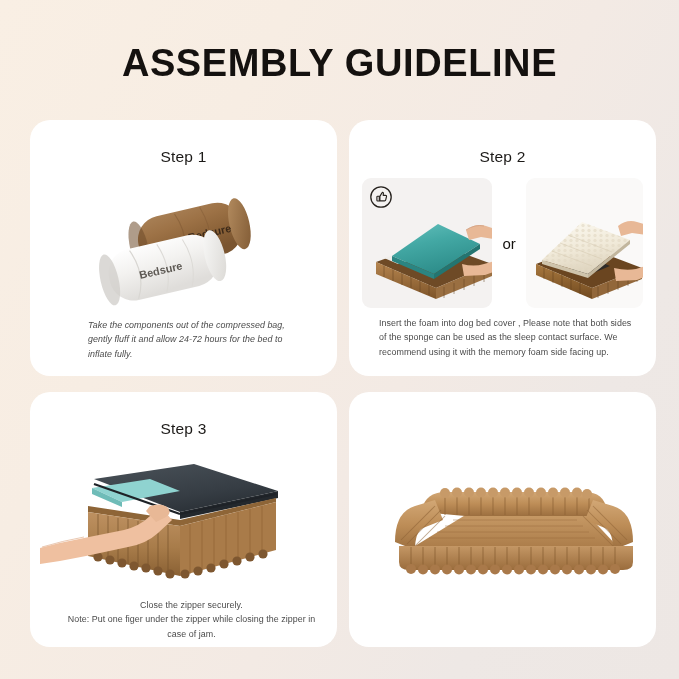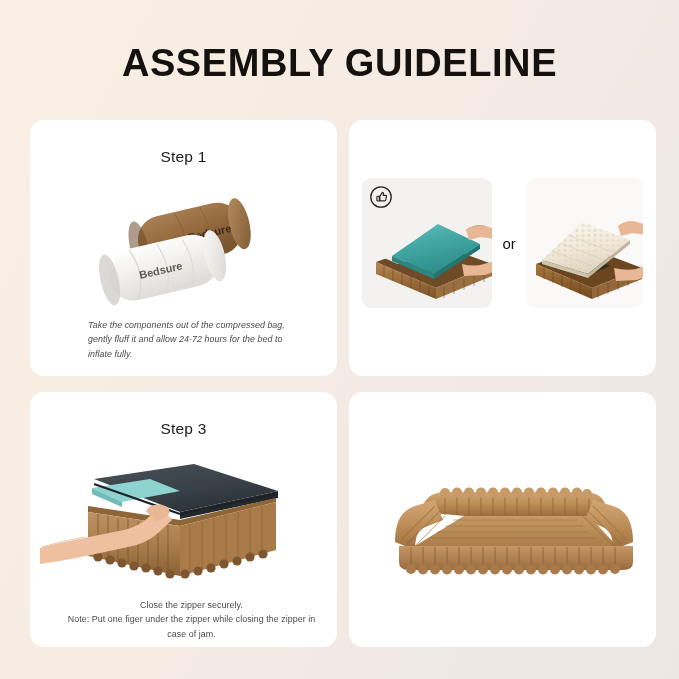--- a/index.html
+++ b/index.html
@@ -46,21 +46,21 @@
     height: 527px;
     display: grid;
     grid-template-columns: 307px 307px;
     grid-template-rows: 256px 255px;
     column-gap: 12px;
     row-gap: 16px;
   }
 
   .card {
     background: #FFFFFF;
-    border-radius: 14px;
+    border-radius: 20px;
     position: relative;
     overflow: hidden;
   }
 
   .step-title {
     position: absolute;
     top: 28px;
     left: 0;
     width: 100%;
     text-align: center;
@@ -192,20 +192,21 @@
             <path d="M158 65 q9 25 -1 48" stroke="#DCDAD6" stroke-width="1" fill="none"></path>
             <text x="108" y="94" font-family="Liberation Sans, sans-serif" font-size="11" font-weight="bold" fill="#3A352F" opacity="0.8">Bedsure</text>
           </g>
         </svg>
       </div>
 
       <div class="caption">Take the components out of the compressed bag, gently fluff it and allow 24-72 hours for the bed to inflate fully.</div>
     </div>
 
     <div class="card" id="card2">
+      <div class="step-title">Step 2</div>
 
       <div class="sub-row">
 
         <div class="sub-img a">
           <span class="thumb-badge">
             <svg viewBox="0 0 24 24" width="24" height="24">
               <circle cx="12" cy="12" r="10.2" fill="none" stroke="#26221E" stroke-width="1.3"></circle>
               <path d="M8.6 11.2h1.7V16H8.6a0.7 0.7 0 0 1-0.7-0.7v-3.4a0.7 0.7 0 0 1 0.7-0.7z" fill="none" stroke="#26221E" stroke-width="1.15" stroke-linejoin="round"></path>
               <path d="M10.9 11.4l2.1-3.6c0.3-0.6 1.3-0.5 1.4 0.3l-0.2 2.2h2.3c0.7 0 1.2 0.6 1 1.3l-0.8 3.2c-0.1 0.6-0.6 1-1.2 1h-4.6z" fill="none" stroke="#26221E" stroke-width="1.15" stroke-linejoin="round"></path>
             </svg>
@@ -299,20 +300,21 @@
                 <path d="M42 57 L86 74"></path>
             </g>
 
             <path d="M92 48 q9-7 19-4 l13 4 -4 9 -14-2 -11 3 z" fill="#E8B896"></path>
             <path d="M88 90 q12 3 22 1 l13-4 3 9 -15 6 -21 1 z" fill="#E8B896"></path>
           </svg>
         </div>
 
       </div>
 
+      <div class="caption">Insert the foam into dog bed cover , Please note that both sides of the sponge can be used as the sleep contact surface. We recommend using it with the memory foam side facing up.</div>
     </div>
 
     <div class="card" id="card3">
       <div class="step-title">Step 3</div>
 
       <div class="card-art">
         <svg viewBox="0 0 307 160" width="307" height="160" aria-hidden="true">
           <defs>
             <linearGradient id="bedSide3" x1="0" y1="0" x2="0" y2="1">
               <stop offset="0%" stop-color="#BE9161"></stop>

